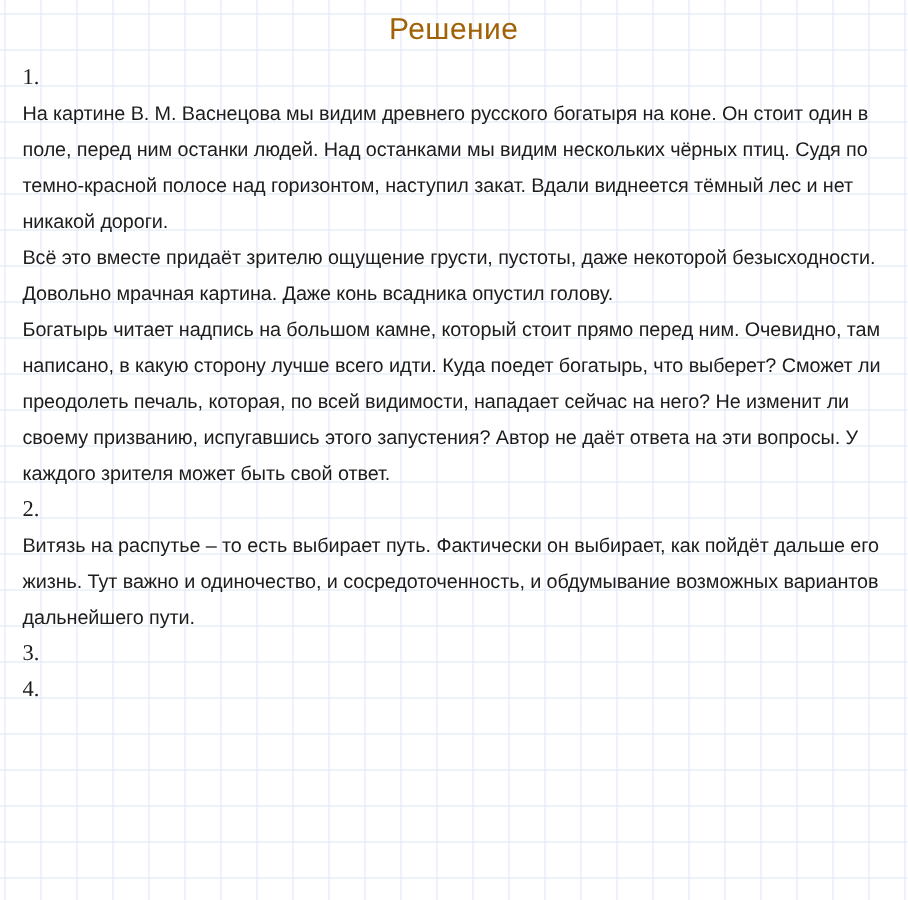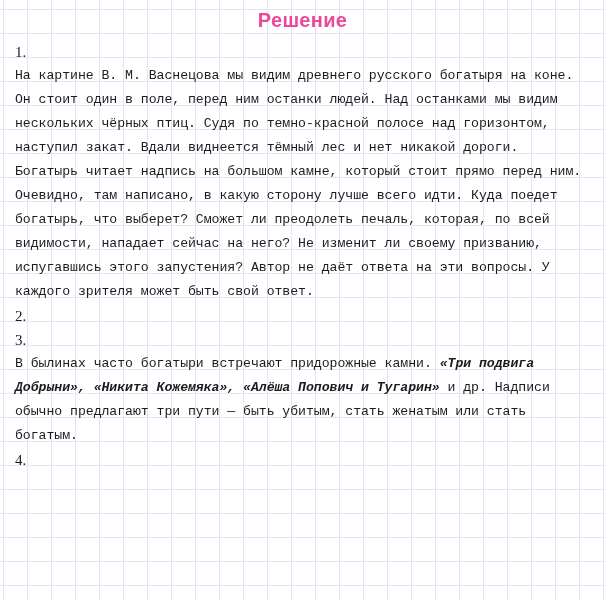--- a/index.html
+++ b/index.html
@@ -26,22 +26,22 @@
     position: relative;
     width: 605px;
     height: 600px;
     box-sizing: border-box;
   }
 
   .doc-title {
     text-align: center;
     font-family: "Liberation Sans", sans-serif;
     font-size: 20px;
-    font-weight: 700;
-    color: #ec4899;
+    font-weight: 400;
+    color: #a16207;
     line-height: 24px;
     padding-top: 8px;
     padding-bottom: 0;
     margin: 0 0 8px 0;
     letter-spacing: 0.3px;
   }
 
   .body-wrap {
     padding: 0 16px 0 15px;
     box-sizing: border-box;
@@ -56,21 +56,21 @@
     font-size: 15px;
     font-weight: 400;
     color: #1c1c1c;
     line-height: 24px;
     margin: 0;
     padding: 0;
     height: 24px;
   }
 
   .para {
-    font-family: Liberation Mono, monospace;
+    font-family: Liberation Sans, sans-serif;
     font-size: 13.2px;
     line-height: 24px;
     color: #1c1c1c;
     margin: 0;
     padding: 0;
     text-align: left;
     letter-spacing: -0.05px;
   }
 
   .para + .para {
@@ -92,32 +92,31 @@
 
 <div class="page">
 
   <h1 class="doc-title">Решение</h1>
 
   <div class="body-wrap">
 
     <div class="section">
       <div class="section-number">1.</div>
       <p class="para">На картине В. М. Васнецова мы видим древнего русского богатыря на коне. Он стоит один в поле, перед ним останки людей. Над останками мы видим нескольких чёрных птиц. Судя по темно-красной полосе над горизонтом, наступил закат. Вдали виднеется тёмный лес и нет никакой дороги.</p>
+      <p class="para">Всё это вместе придаёт зрителю ощущение грусти, пустоты, даже некоторой безысходности. Довольно мрачная картина. Даже конь всадника опустил голову.</p>
       <p class="para">Богатырь читает надпись на большом камне, который стоит прямо перед ним. Очевидно, там написано, в какую сторону лучше всего идти. Куда поедет богатырь, что выберет? Сможет ли преодолеть печаль, которая, по всей видимости, нападает сейчас на него? Не изменит ли своему призванию, испугавшись этого запустения? Автор не даёт ответа на эти вопросы. У каждого зрителя может быть свой ответ.</p>
     </div>
 
     <div class="section">
       <div class="section-number">2.</div>
+      <p class="para">Витязь на распутье – то есть выбирает путь. Фактически он выбирает, как пойдёт дальше его жизнь. Тут важно и одиночество, и сосредоточенность, и обдумывание возможных вариантов дальнейшего пути.</p>
     </div>
 
     <div class="section">
       <div class="section-number">3.</div>
-      <p class="para">
-        <span>В былинах часто богатыри встречают придорожные камни. </span><span class="bi">«Три подвига Добрыни», «Никита Кожемяка», «Алёша Попович и Тугарин»</span><span> и др. Надписи обычно предлагают три пути — быть убитым, стать женатым или стать богатым.</span>
-      </p>
     </div>
 
     <div class="section">
       <div class="section-number">4.</div>
     </div>
 
   </div>
 </div>
 
 </body></html>

